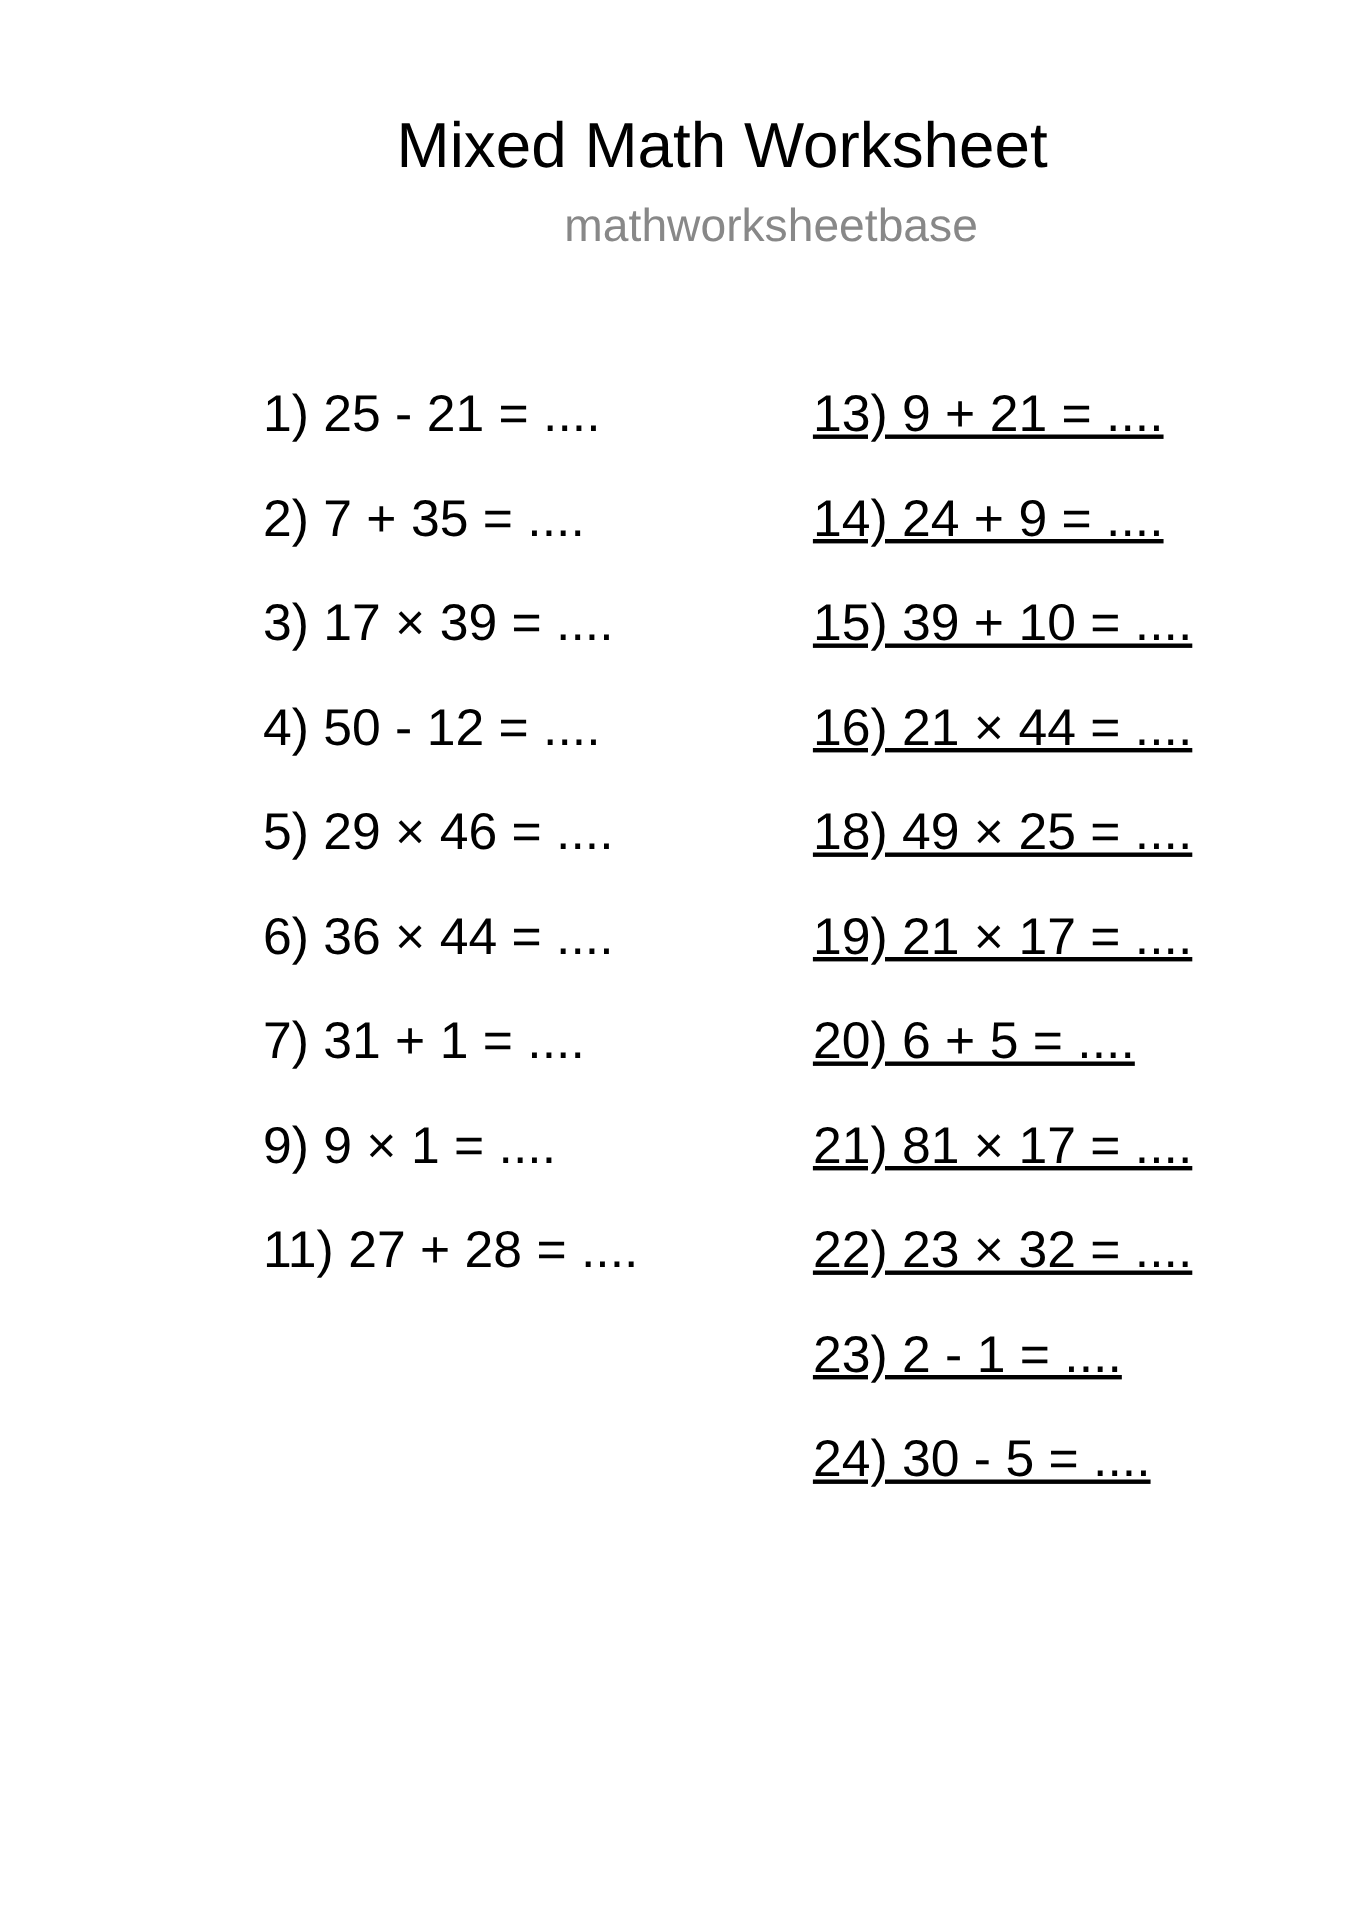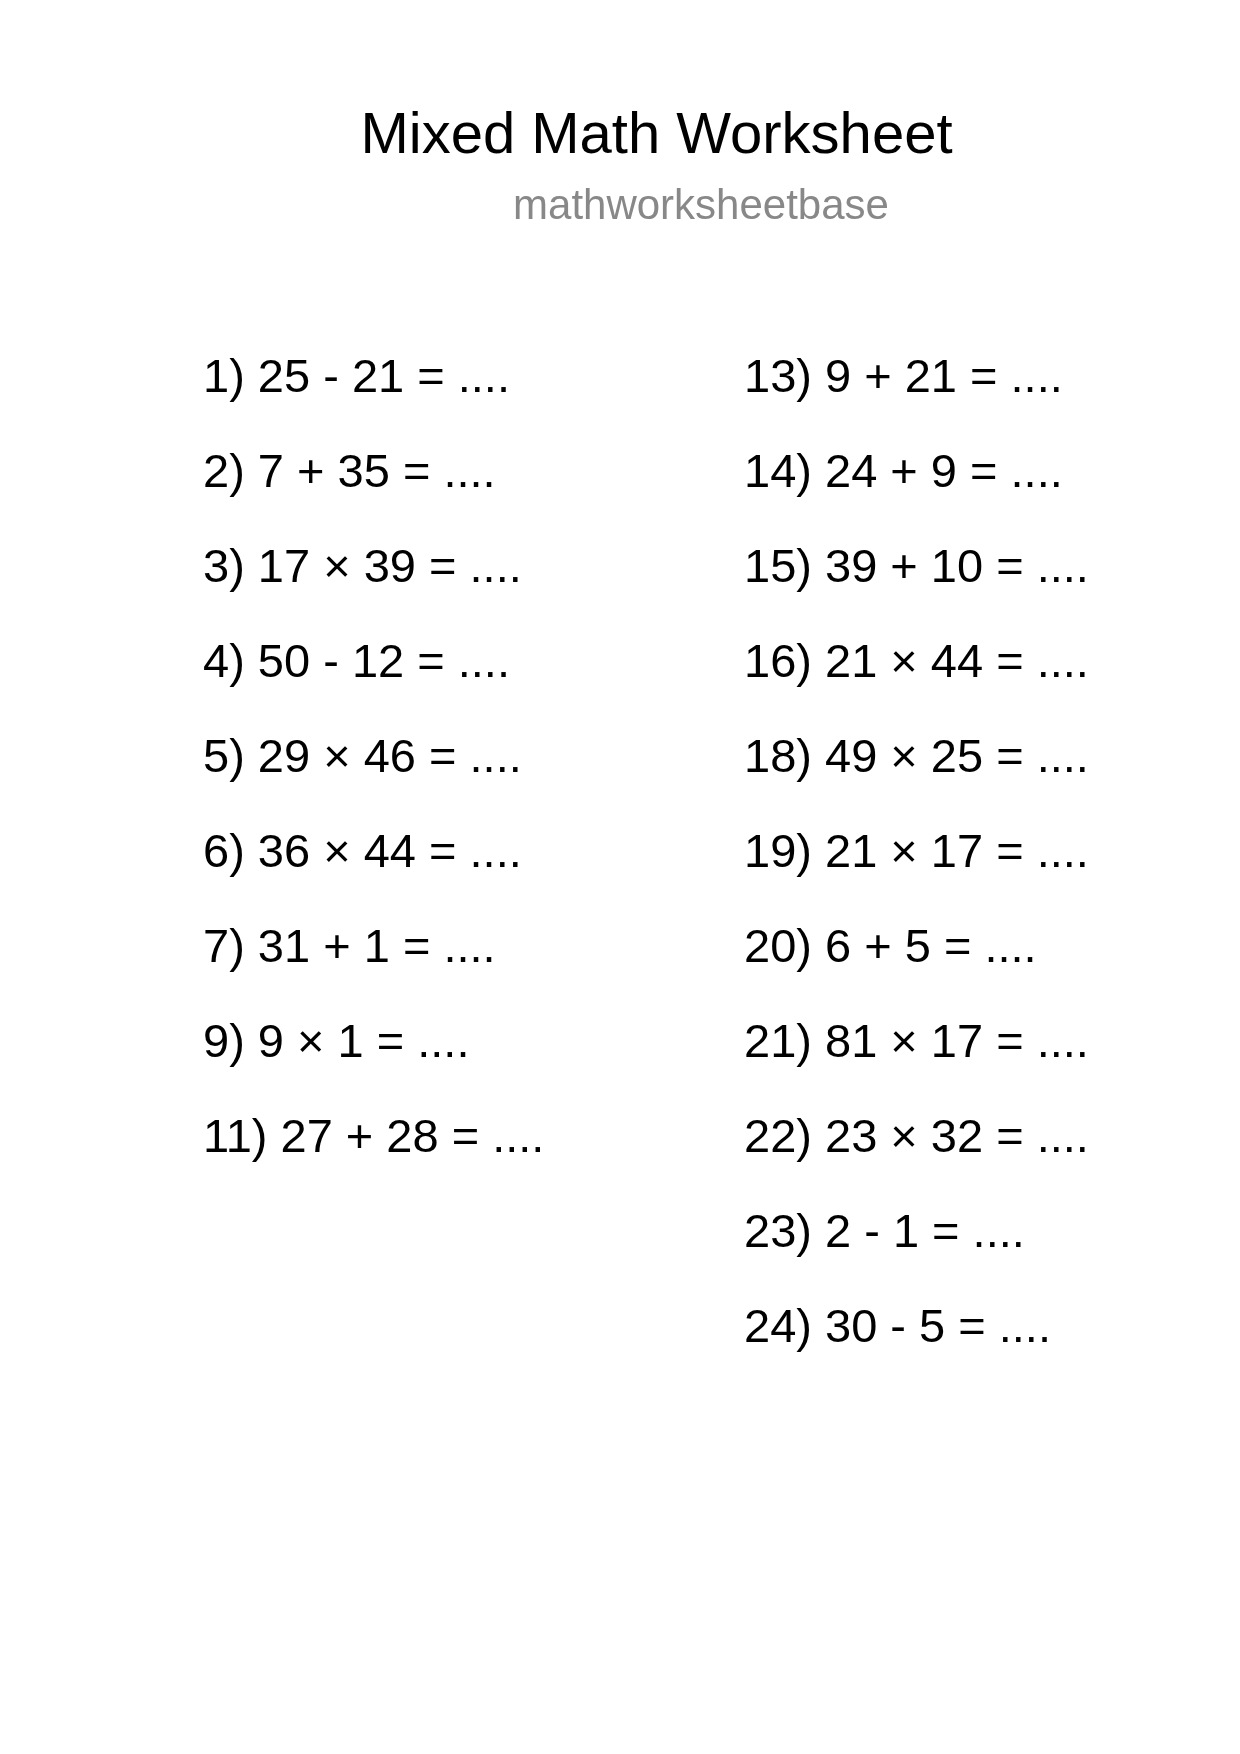--- a/index.html
+++ b/index.html
@@ -39,26 +39,27 @@
       white-space: nowrap;
     }
     .column {
       position: absolute;
       top: 349px;
       margin: 0;
       padding: 0;
       list-style: none;
     }
     .col-left { left: 203px; }
-    .col-right { left: 744px; }
+    .col-right { left: 703px; text-decoration: underline; }
     .problem {
       font-size: 47px;
       line-height: 54px;
       height: 95px;
       white-space: nowrap;
+      margin-left: 36px;
     }
   </style>
 </head>
 <body>
 
 <h1 class="title">Mixed Math Worksheet</h1>
 <div class="subtitle">mathworksheetbase</div>
 
 <ul class="column col-left">
   <li class="problem">1) 25 - 21 = ....</li>

